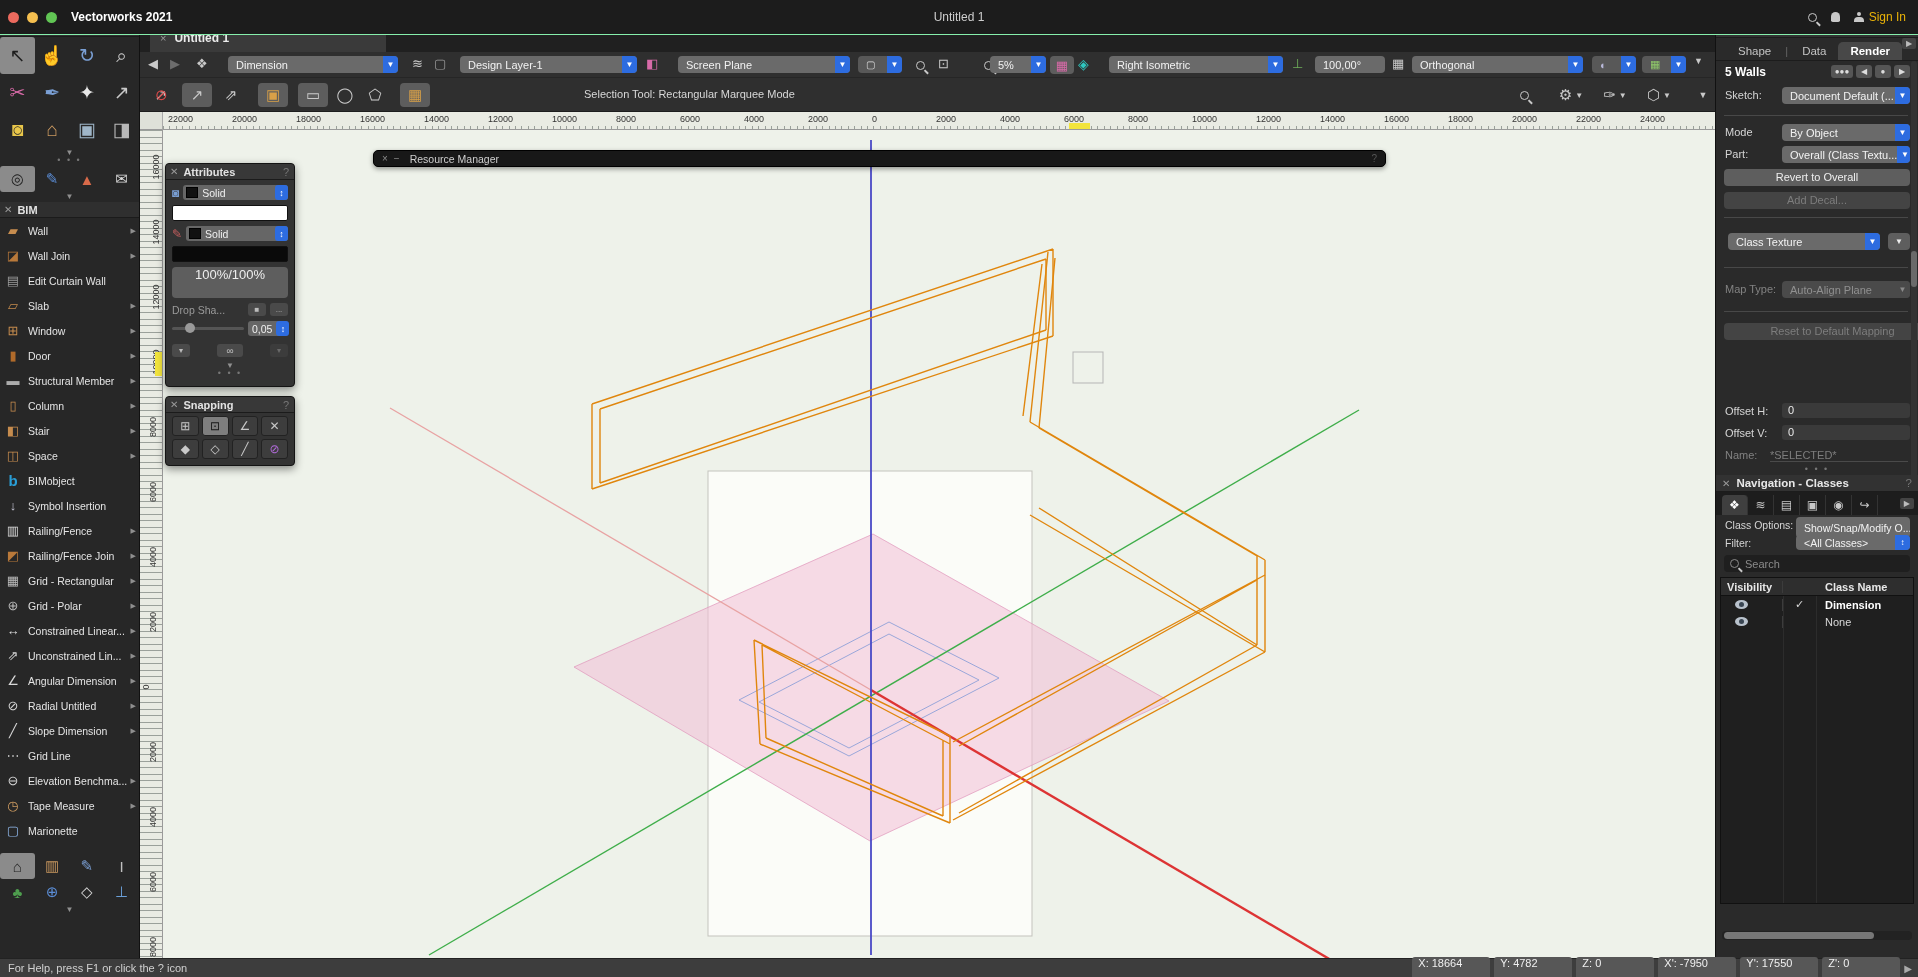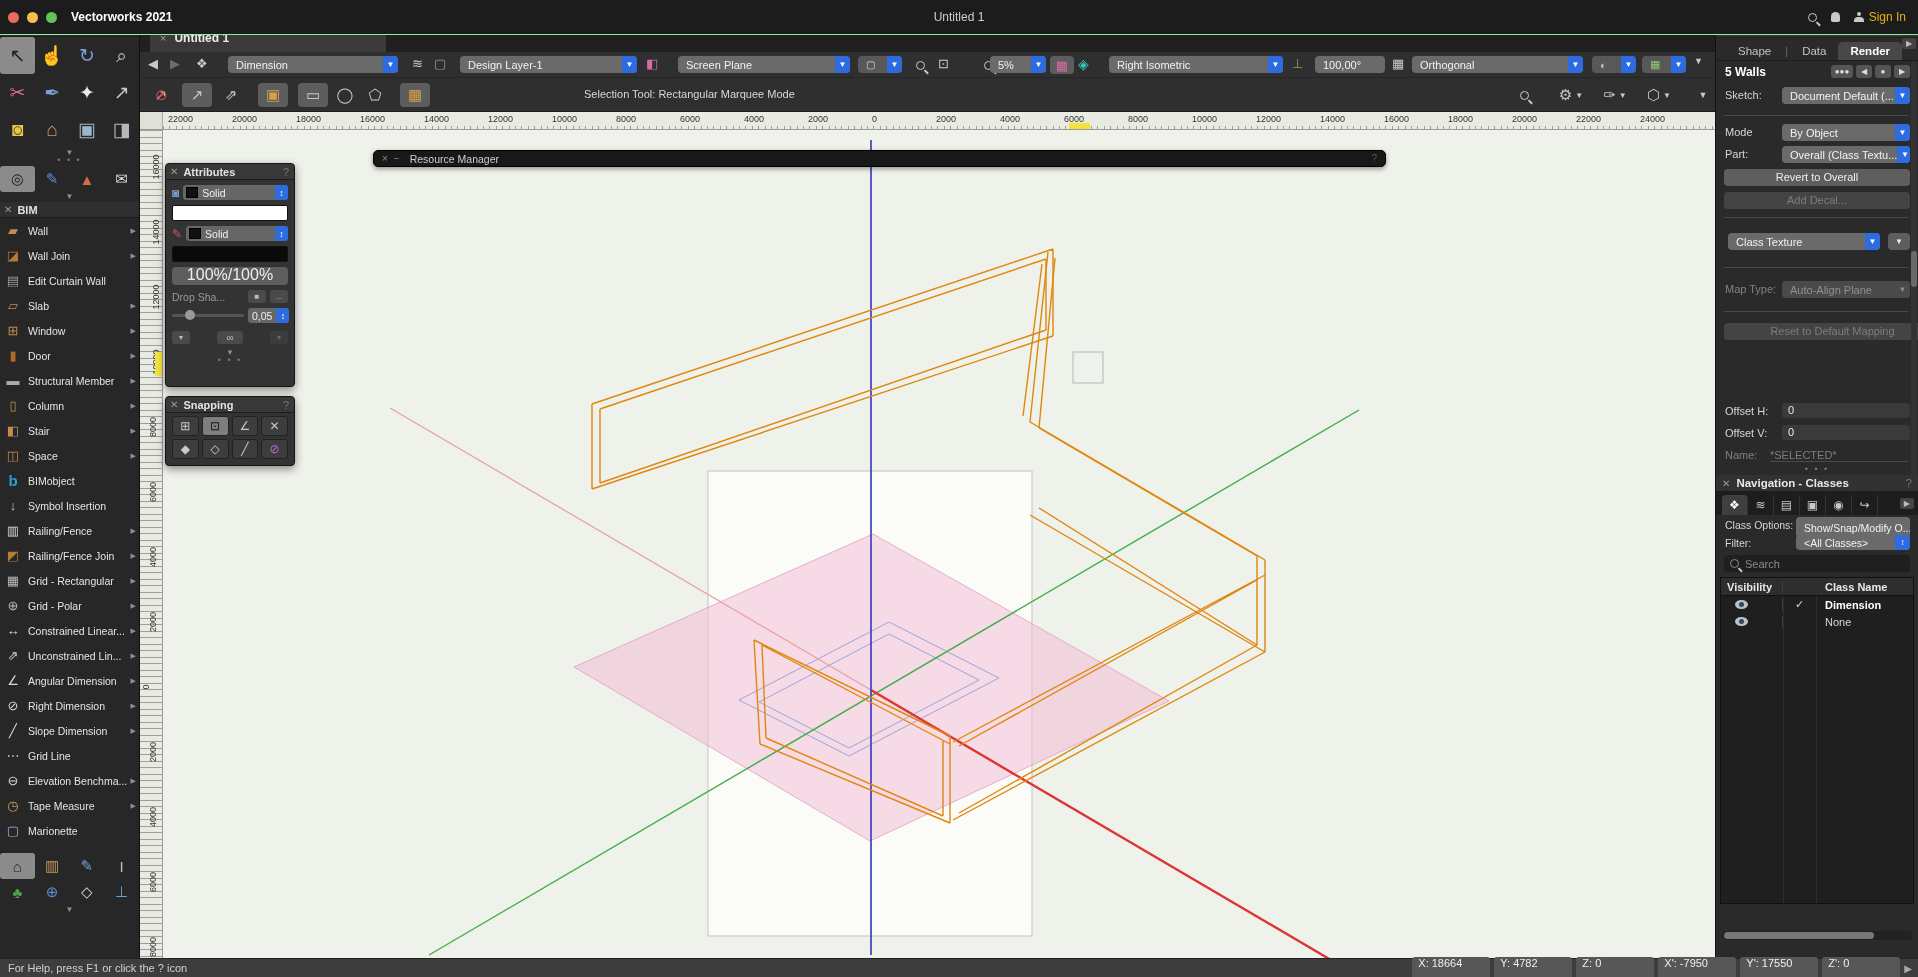--- a/index.html
+++ b/index.html
@@ -274,21 +274,21 @@
         <span>Unconstrained Lin...</span>
         <span class="fly">▶</span>
       </div>
       <div class="bimrow">
         <span class="bico" style="color: rgb(216, 216, 216);">∠</span>
         <span>Angular Dimension</span>
         <span class="fly">▶</span>
       </div>
       <div class="bimrow">
         <span class="bico" style="color: rgb(216, 216, 216);">⊘</span>
-        <span>Right Dimension</span>
+        <span>Radial Untitled</span>
         <span class="fly">▶</span>
       </div>
       <div class="bimrow">
         <span class="bico" style="color: rgb(216, 216, 216);">╱</span>
         <span>Slope Dimension</span>
         <span class="fly">▶</span>
       </div>
       <div class="bimrow">
         <span class="bico" style="color: rgb(216, 216, 216);">⋯</span>
         <span>Grid Line</span>
@@ -510,21 +510,21 @@
     <div class="ddp">
       <span class="mini-sw"></span>
       <span>Solid</span>
       <span class="stepper">↕</span>
     </div>
   </div>
   <div class="arow">
       <div class="swatch" style="background:#0a0a0a"></div>
     </div>
   <div class="arow">
-      <div class="btn" style="flex:1;height:18px;line-height:15px;font-size:16px">100%/100%</div>
+      <div class="btn" style="flex:1;height:31px;line-height:15px;font-size:13px">100%/100%</div>
     </div>
   <div class="arow">
     <span style="color:#9a9a9a;font-size:10.5px">Drop Sha...</span>
     <span class="smallbtn" style="margin-left:auto">■</span>
     <span class="smallbtn">...</span>
   </div>
   <div class="arow">
     <div class="sldr">
         <span class="th"></span>
       </div>

